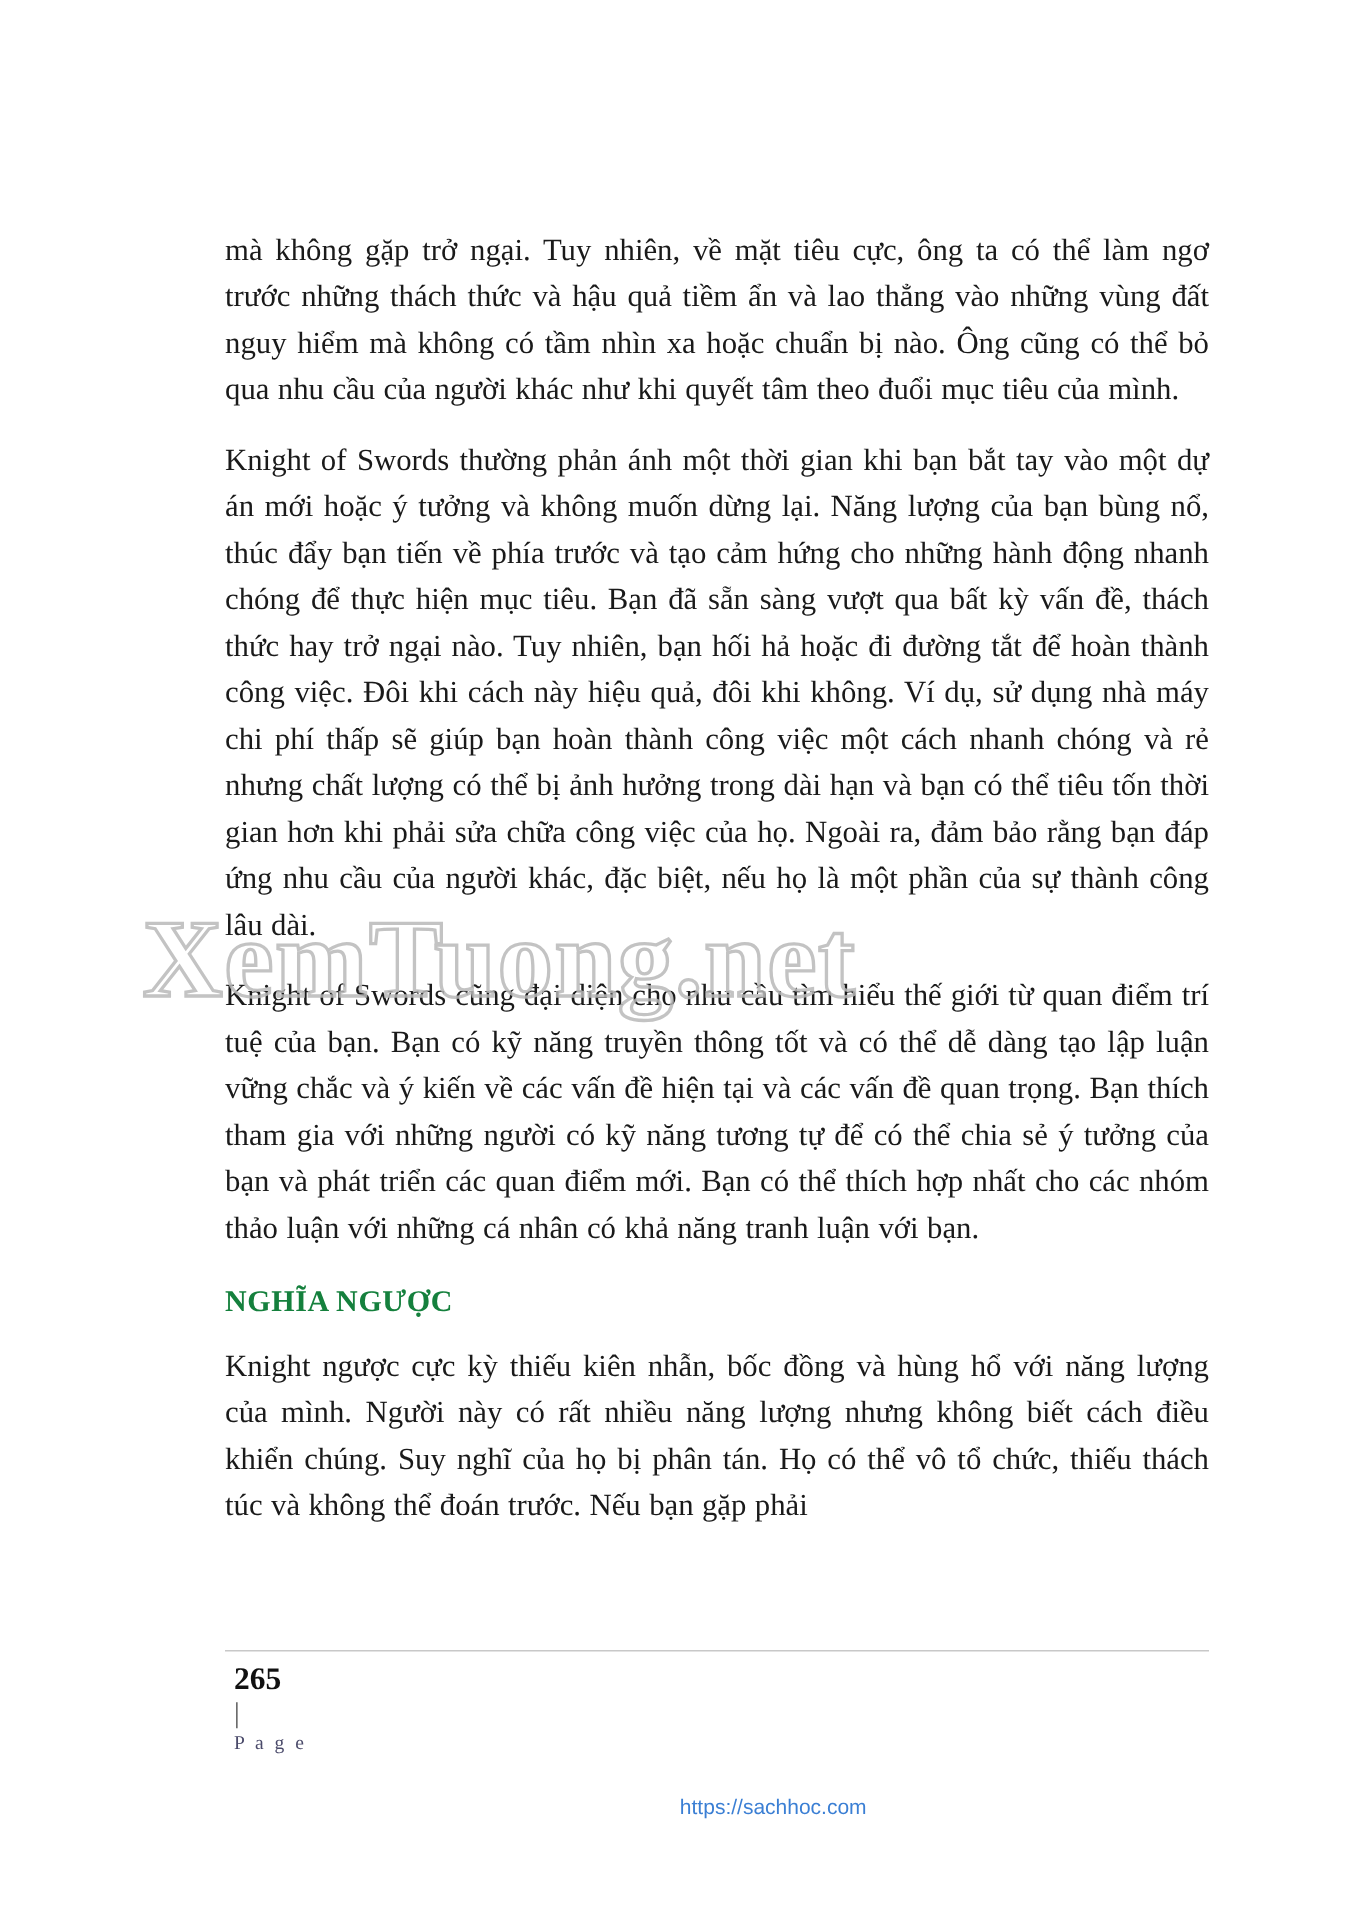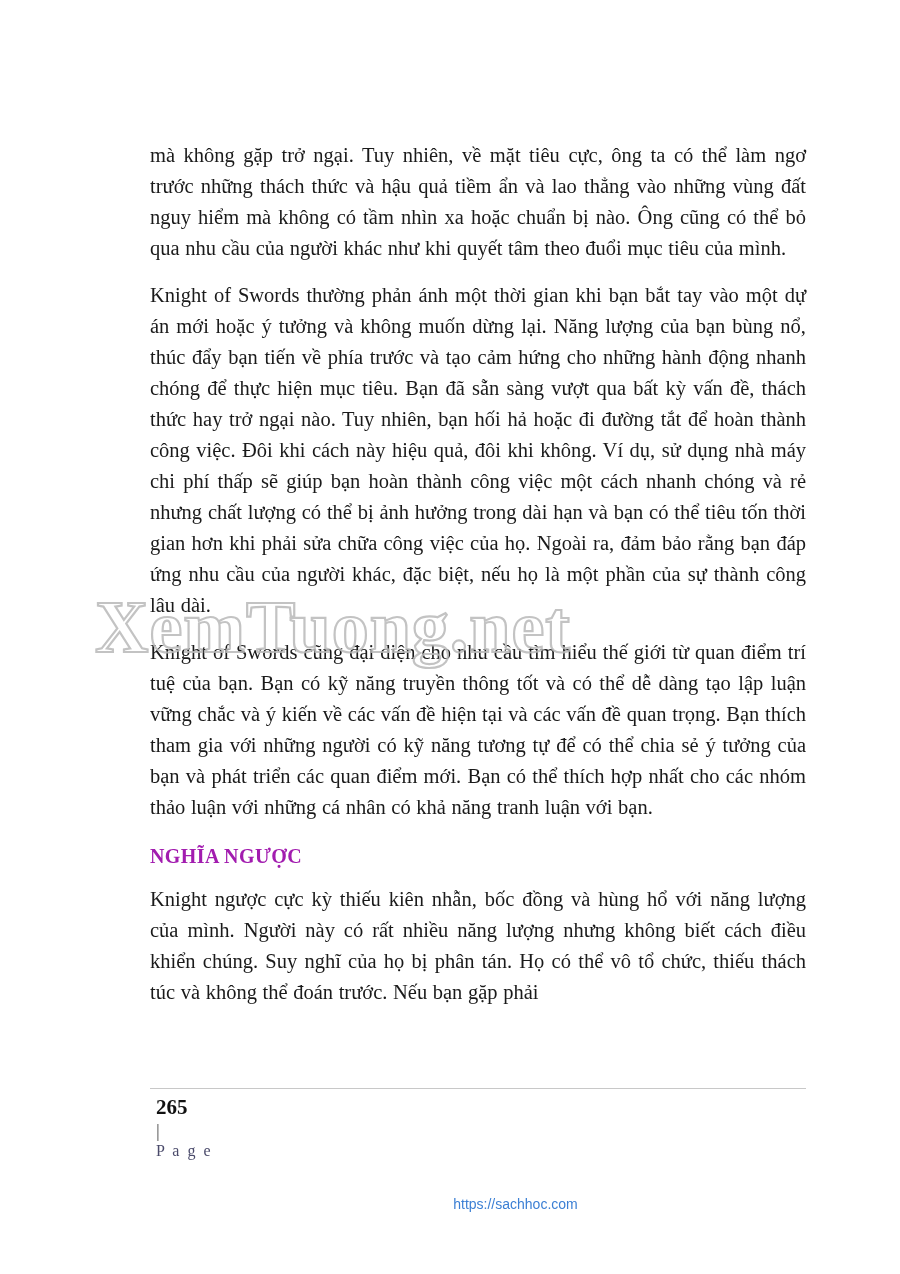--- a/index.html
+++ b/index.html
@@ -11,21 +11,21 @@
     height: 1274px;
     background: #ffffff;
     font-family: "Liberation Serif", serif;
     overflow: hidden;
     position: relative;
   }
 
   .page {
     position: absolute;
     left: 0;
-    top: 0;
+    top: 12px;
     width: 900px;
     height: 920px;
     background: #ffffff;
   }
 
   .page-inner {
     position: absolute;
     left: 150px;
     top: 140px;
     width: 656px;
@@ -43,21 +43,21 @@
 
   p.body-text:last-of-type {
     margin-bottom: 0;
   }
 
   h2.section-heading {
     margin: 22px 0 16px 0;
     font-size: 20px;
     font-weight: bold;
     letter-spacing: 0.4px;
-    color: #a21caf;
+    color: #15803d;
     font-family: "Liberation Serif", serif;
   }
 
   
   .watermark {
     position: absolute;
     left: 95px;
     top: 578px;
     width: 712px;
     height: 96px;
@@ -98,21 +98,21 @@
     font-size: 21px;
     font-weight: bold;
     color: #111111;
   }
   .page-sep {
     font-size: 19px;
     color: #555555;
     margin: 0 6px;
   }
   .page-word {
-    font-size: 16px;
+    font-size: 13px;
     color: #4a4a6a;
     letter-spacing: 2px;
   }
 
   
   .bottom-banner {
     position: absolute;
     left: 0;
     top: 1196px;
     width: 801px;

